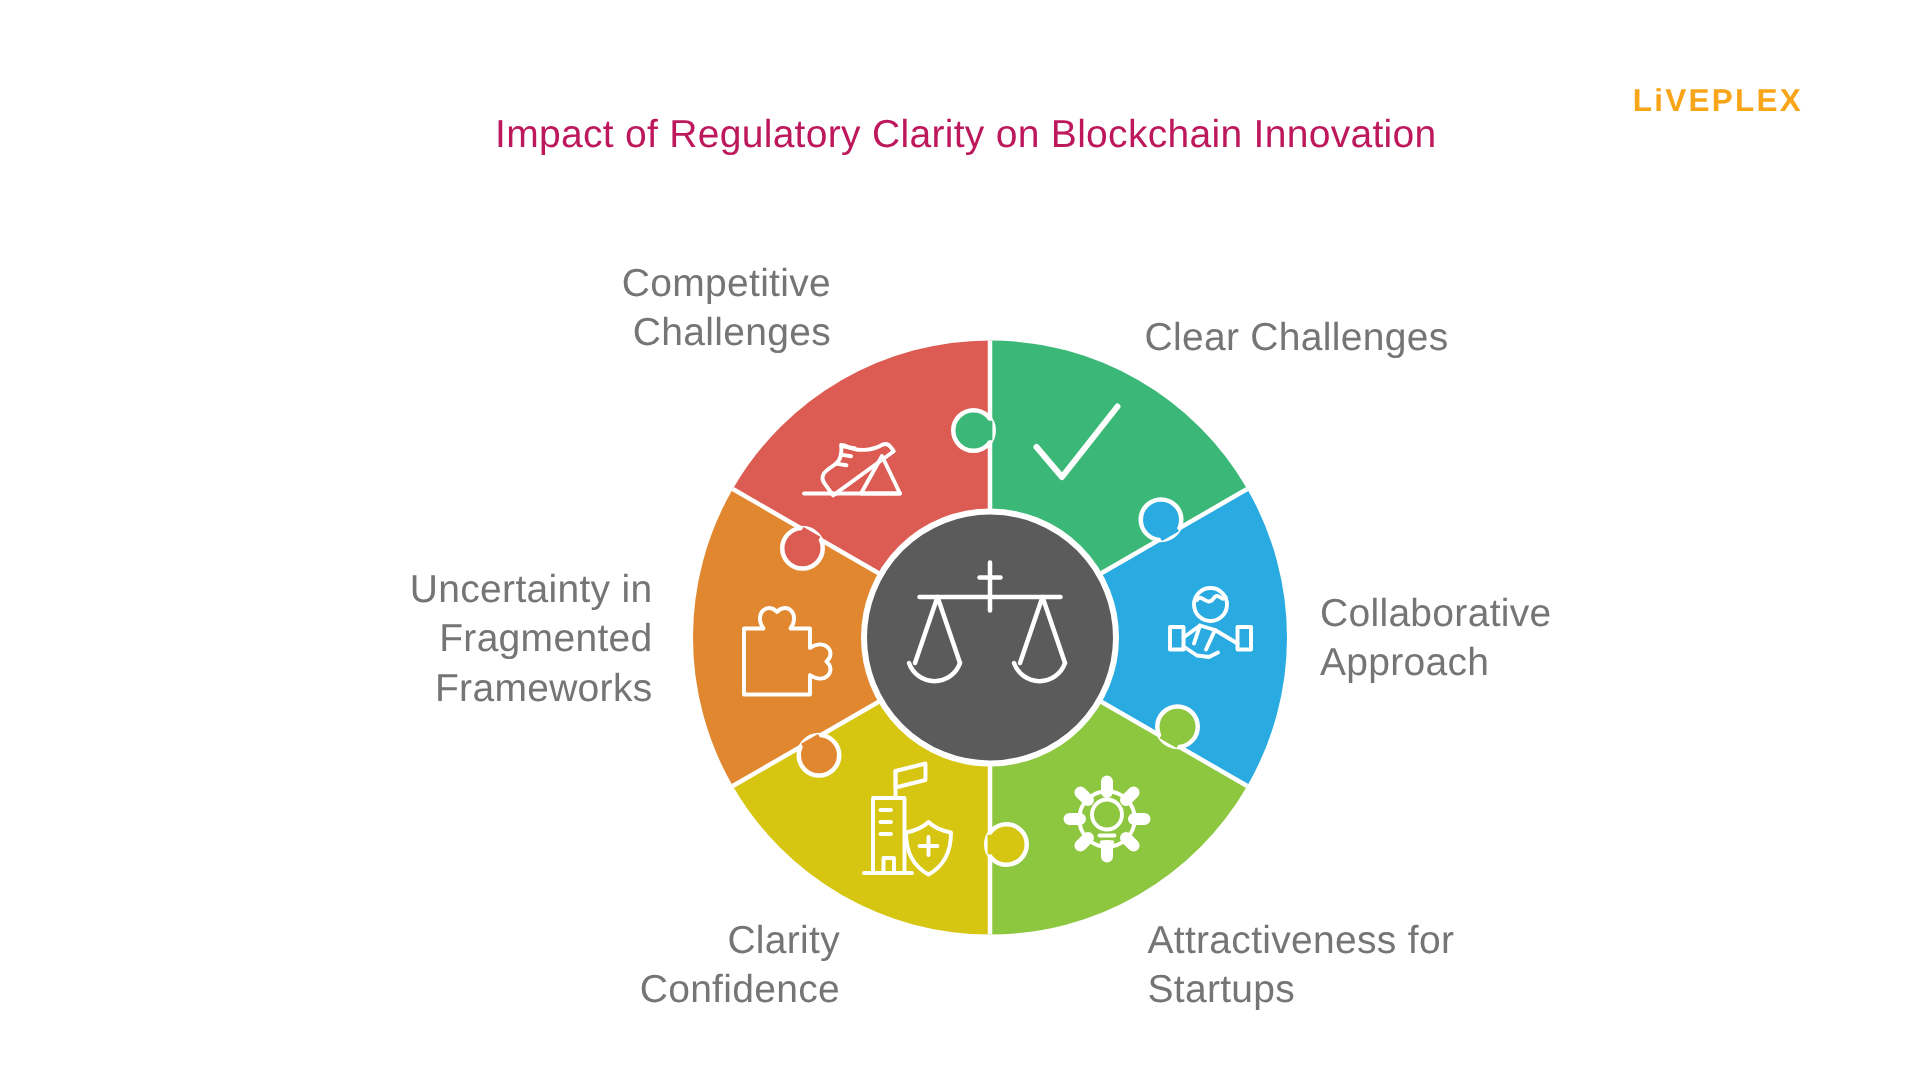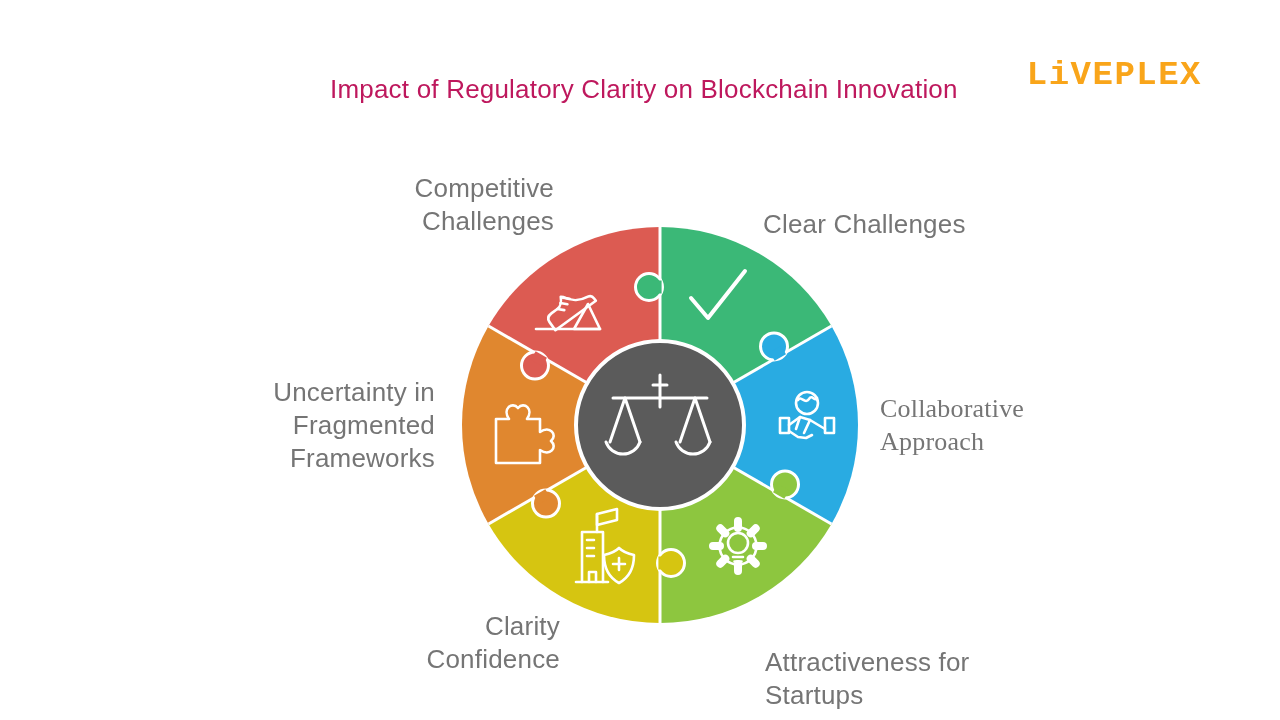--- a/index.html
+++ b/index.html
@@ -9,30 +9,30 @@
     font-family:"Liberation Sans", sans-serif;
     position:relative;
   }
   .stage { position:absolute; inset:0; background:#ffffff; }
   .title {
     position:absolute; left:330px; top:74px; width:672px;
     text-align:left; font-size:26px; color:#be185d; letter-spacing:0.2px;
   }
   .logo {
     position:absolute; right:78px; top:56px;
-    font-size:34px; font-weight:800; color:#F9A51A; letter-spacing:1.5px;font-family:Liberation Mono, monospace;
+    font-size:21px; font-weight:800; color:#F9A51A; letter-spacing:1.5px;
   }
   .wheel-svg { position:absolute; left:460px; top:225px; width:400px; height:400px; }
   .seg-label {
     position:absolute; font-size:26px; line-height:33px; color:#757575;
     white-space:pre-line; letter-spacing:0.2px;
   }
   .lbl-clear          { left:763px; top:208px; text-align:left; }
-  .lbl-collaborative  { left:880px; top:392px; text-align:left;font-family:Liberation Serif, serif; }
-  .lbl-attractiveness { left:765px; top:610px; text-align:left;margin-top:36px; }
+  .lbl-collaborative  { left:880px; top:392px; text-align:left; }
+  .lbl-attractiveness { left:765px; top:610px; text-align:left; }
   .lbl-investor       { left:340px; top:610px; width:220px; text-align:right; }
   .lbl-uncertainty    { left:183px; top:376px; width:252px; text-align:right; }
   .lbl-competitive    { left:332px; top:172px; width:222px; text-align:right; }
   svg .icon-stroke { fill:none; stroke:#ffffff; stroke-width:2.6; stroke-linecap:round; stroke-linejoin:round; }
 </style>
 </head>
 <body>
 
 <div class="stage">
 

